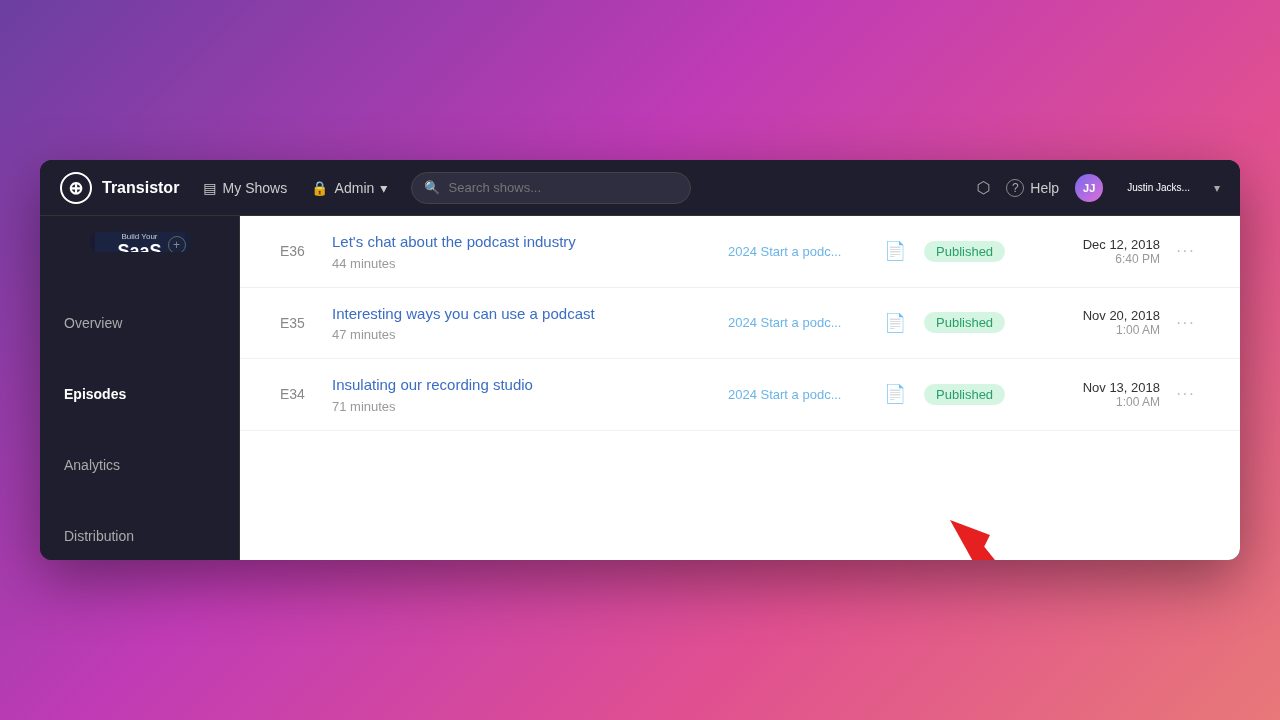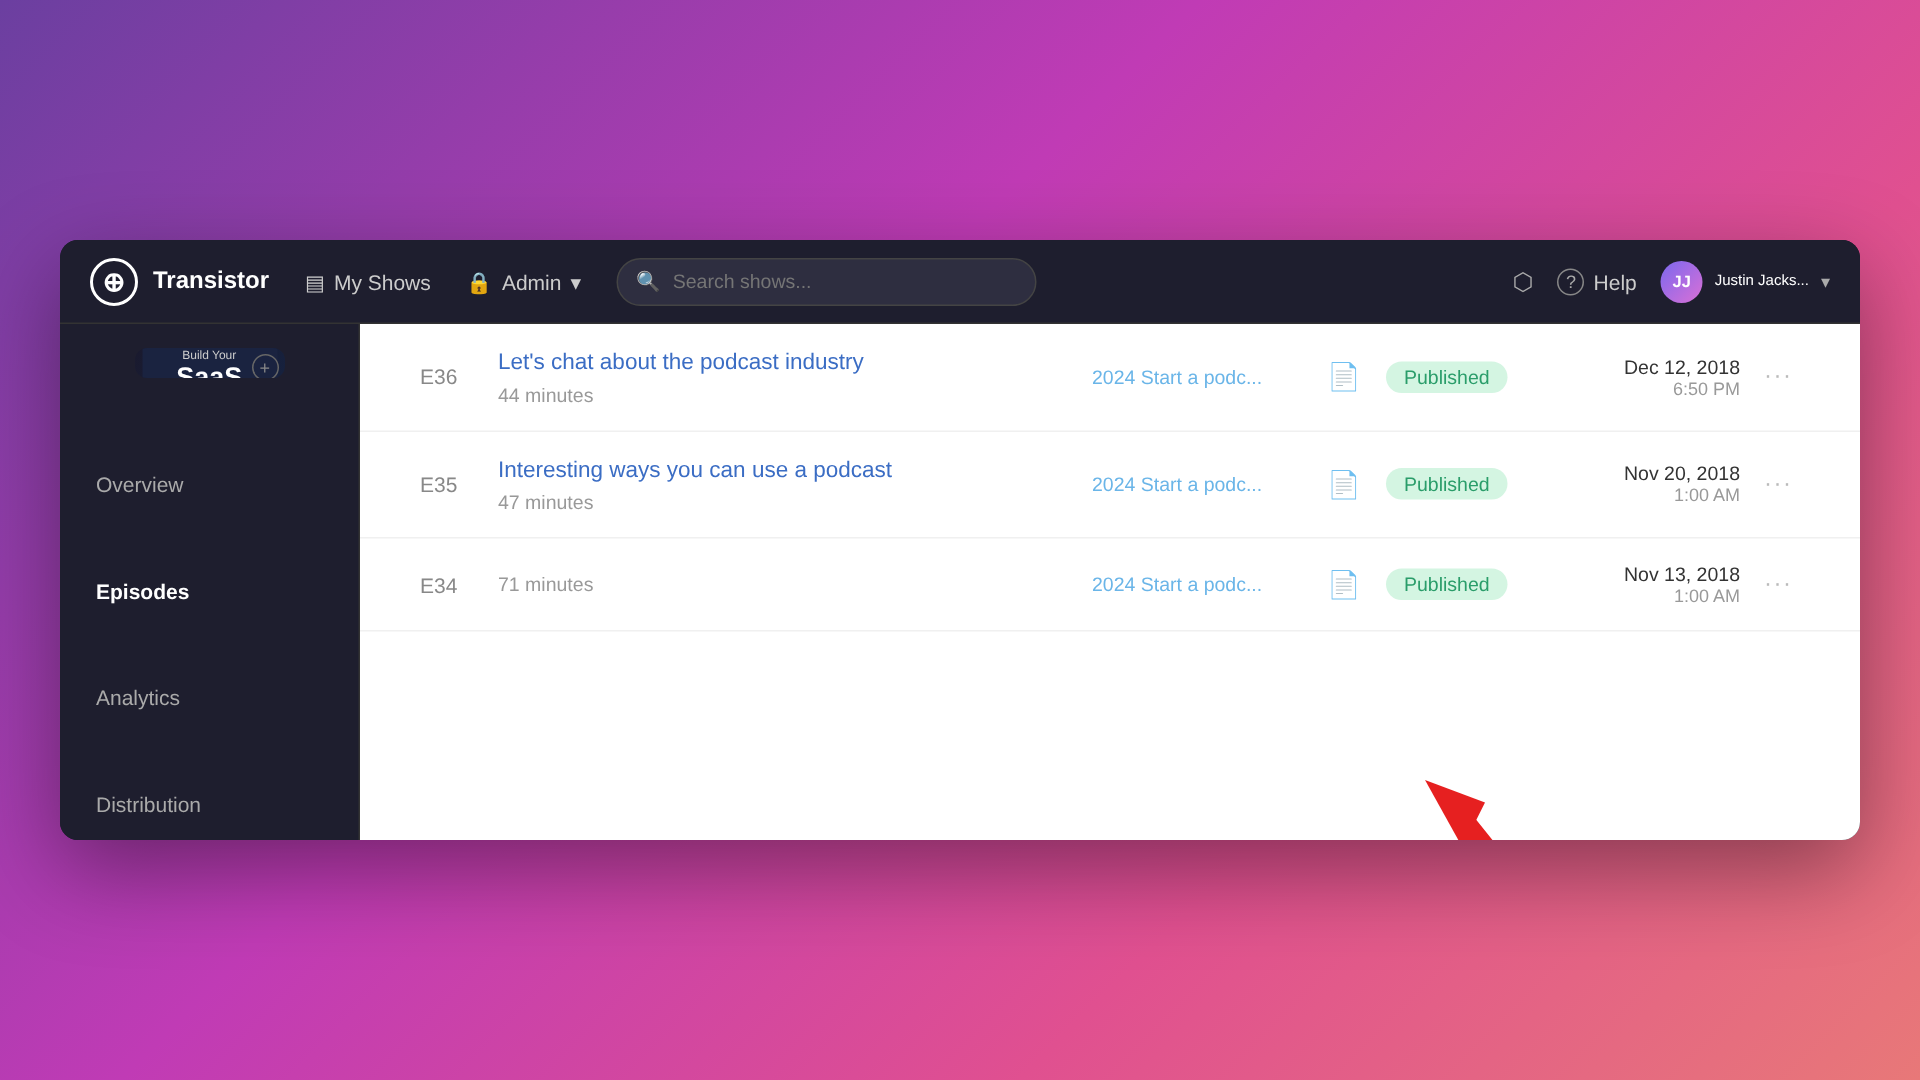--- a/index.html
+++ b/index.html
@@ -117,21 +117,21 @@
       align-items: center;
       gap: 6px;
       color: #ccc;
       font-size: 14px;
       cursor: pointer;
     }
 
     .user-area {
       display: flex;
       align-items: center;
-      gap: 8px;
+      gap: 24px;
       cursor: pointer;
     }
 
     .avatar {
       width: 28px;
       height: 28px;
       border-radius: 50%;
       background: linear-gradient(135deg, #7b68ee, #da70d6);
       display: flex;
       align-items: center;
@@ -411,21 +411,21 @@
         </div>
         <div class="ep-show">2024 Start a podc...</div>
         <div class="ep-doc-icon">
           <span class="doc-icon-green">📄</span>
         </div>
         <div class="ep-status">
           <span class="status-badge">Published</span>
         </div>
         <div class="ep-date">
           <div class="ep-date-main">Dec 12, 2018</div>
-          <div class="ep-date-time">6:50 PM</div>
+          <div class="ep-date-time">6:40 PM</div>
         </div>
         <div class="ep-more">···</div>
       </div>
 
       <div class="episode-row">
         <span class="ep-number">E35</span>
         <div class="ep-info">
           <div class="ep-title">Interesting ways you can use a podcast</div>
           <div class="ep-duration">47 minutes</div>
         </div>
@@ -439,20 +439,21 @@
         <div class="ep-date">
           <div class="ep-date-main">Nov 20, 2018</div>
           <div class="ep-date-time">1:00 AM</div>
         </div>
         <div class="ep-more">···</div>
       </div>
 
       <div class="episode-row">
         <span class="ep-number">E34</span>
         <div class="ep-info">
+          <div class="ep-title">Insulating our recording studio</div>
           <div class="ep-duration">71 minutes</div>
         </div>
         <div class="ep-show">2024 Start a podc...</div>
         <div class="ep-doc-icon">
           <span class="doc-icon-gray">📄</span>
         </div>
         <div class="ep-status">
           <span class="status-badge">Published</span>
         </div>
         <div class="ep-date">

